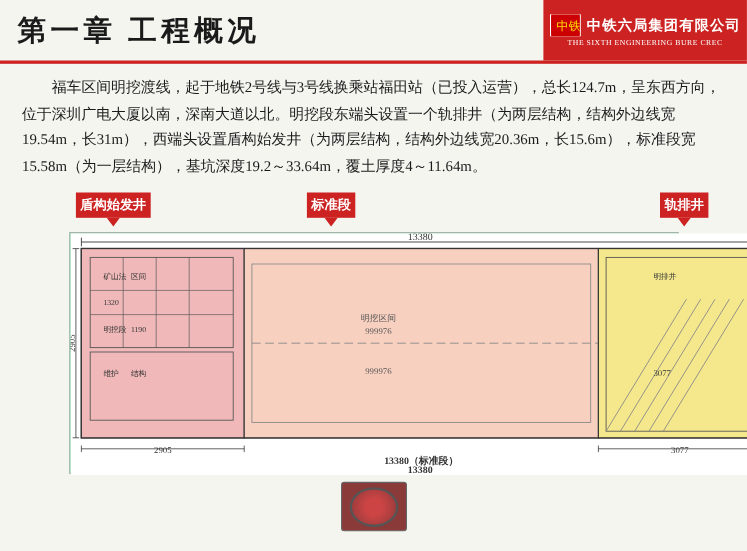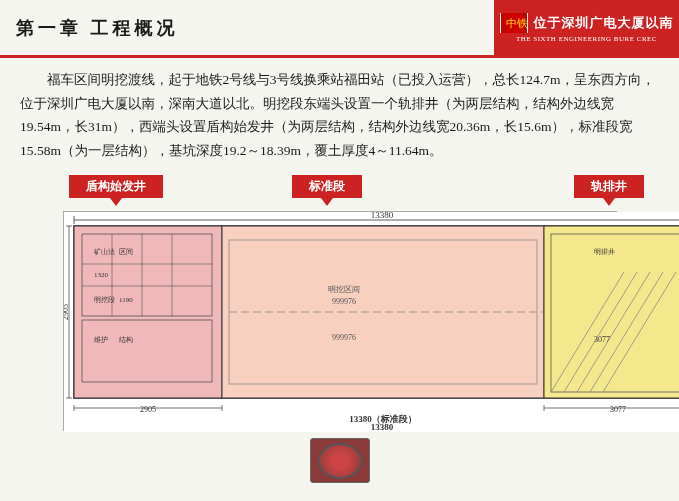--- a/index.html
+++ b/index.html
@@ -21,21 +21,21 @@
       border-bottom: 3px solid #cc2222;
       position: relative;
     }
     .header-title-area {
       flex: 1;
       display: flex;
       align-items: center;
       padding: 0 16px;
     }
     .chapter-text {
-      font-size: 18px;
+      font-size: 26px;
       font-weight: bold;
       color: #1a1a1a;
       letter-spacing: 4px;
     }
     .logo-area {
       width: 185px;
       background: #cc2222;
       display: flex;
       flex-direction: column;
       align-items: center;
@@ -126,21 +126,21 @@
       border: 2px solid #555;
     }
 
     
     .callout {
       position: absolute;
       background: #cc2222;
       color: #fff;
       font-size: 12px;
       font-weight: bold;
-      padding: 3px 17px;
+      padding: 3px 4px;
       white-space: nowrap;
       z-index: 10;
     }
     .callout::after {
       content: '';
       position: absolute;
       bottom: -8px;
       left: 50%;
       transform: translateX(-50%);
       border-width: 8px 6px 0 6px;
@@ -157,34 +157,34 @@
   </div>
   <div class="logo-area">
     <div class="logo-top-row">
       <div class="logo-cn-flag">
         <svg width="28" height="20">
           <rect width="28" height="20" fill="#cc0000"></rect>
           <text x="5" y="14" fill="#ffdd00" font-size="11">中</text>
           <text x="16" y="14" fill="#ffdd00" font-size="11">铁</text>
         </svg>
       </div>
-      <span class="logo-company-cn">位于深圳广电大厦以南</span>
+      <span class="logo-company-cn">中铁六局集团有限公司</span>
     </div>
     <span class="logo-company-en">THE SIXTH ENGINEERING BURE CREC</span>
   </div>
 </div>
 
 <div class="main-content">
-  <p class="text-block">福车区间明挖渡线，起于地铁2号线与3号线换乘站福田站（已投入运营），总长124.7m，呈东西方向，位于深圳广电大厦以南，深南大道以北。明挖段东端头设置一个轨排井（为两层结构，结构外边线宽19.54m，长31m），西端头设置盾构始发井（为两层结构，结构外边线宽20.36m，长15.6m），标准段宽15.58m（为一层结构），基坑深度19.2～18.39m，覆土厚度4～11.64m。</p>
+  <p class="text-block">福车区间明挖渡线，起于地铁2号线与3号线换乘站福田站（已投入运营），总长124.7m，呈东西方向，位于深圳广电大厦以南，深南大道以北。明挖段东端头设置一个轨排井（为两层结构，结构外边线宽19.54m，长31m），西端头设置盾构始发井（为两层结构，结构外边线宽20.36m，长15.6m），标准段宽15.58m（为一层结构），基坑深度19.2～33.64m，覆土厚度4～11.64m。</p>
 
   <div style="position:relative; width:637px; margin:0 auto;">
 
     <div style="position:relative; height:38px; width:637px;">
       <div class="callout" style="left:48px; top:2px;">盾构始发井</div>
-      <div class="callout" style="left:271px; top:2px;">标准段</div>
+      <div class="callout" style="left:258px; top:2px;">标准段</div>
       <div class="callout" style="right:14px; top:2px;">轨排井</div>
     </div>
 
     <div class="diagram-container">
       <svg class="diagram-svg" viewBox="0 0 637 220" xmlns="http://www.w3.org/2000/svg">
 
         <rect width="637" height="220" fill="#fff"></rect>
 
         <line x1="10" y1="8" x2="627" y2="8" stroke="#333" stroke-width="0.8"></line>
         <line x1="10" y1="4" x2="10" y2="12" stroke="#333" stroke-width="0.8"></line>

